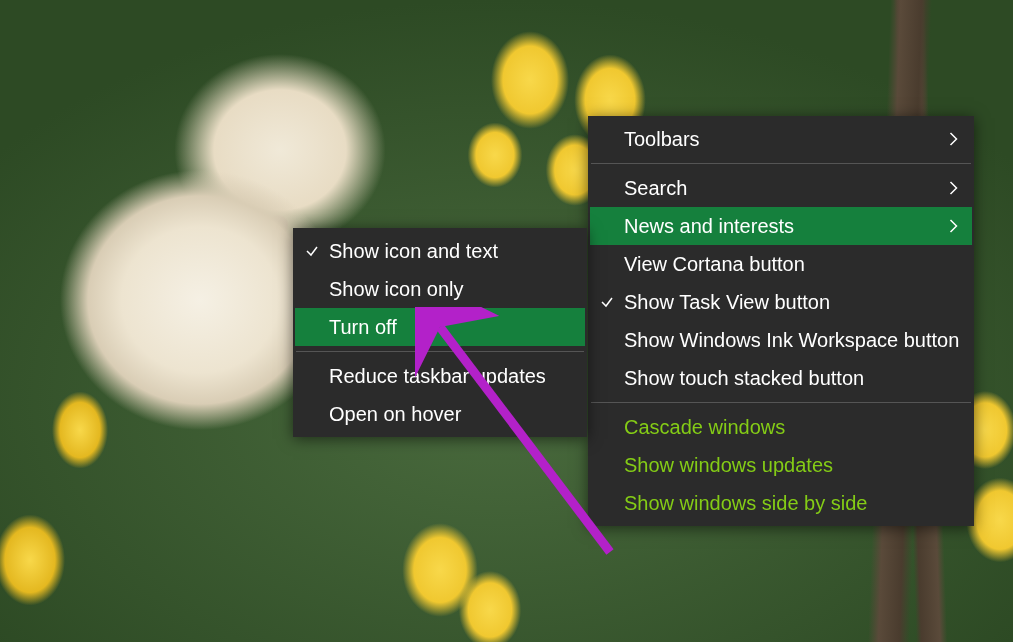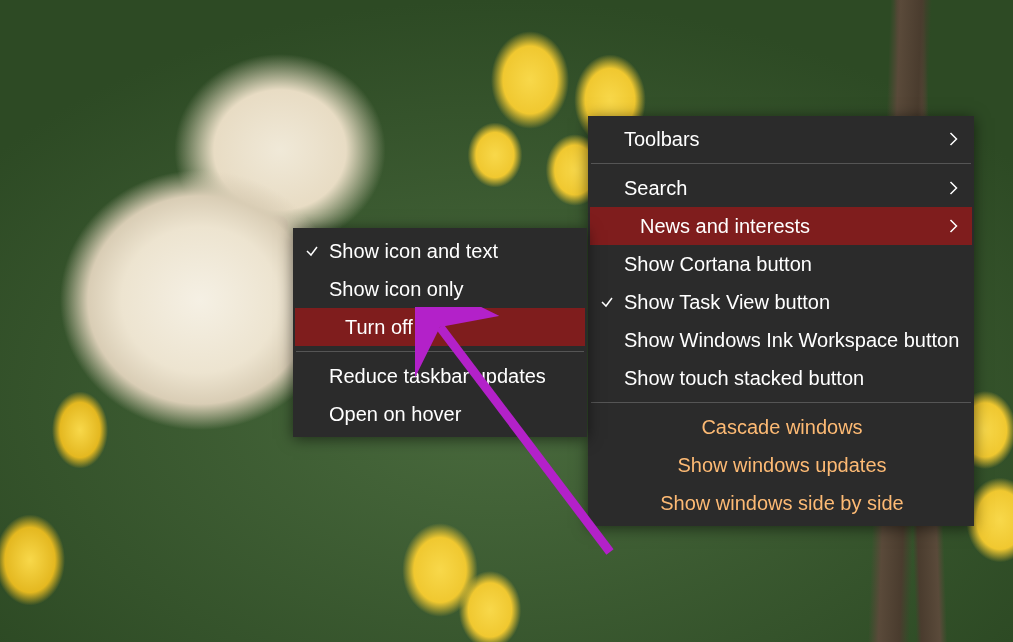--- a/index.html
+++ b/index.html
@@ -53,26 +53,24 @@
       width: 294px;
     }
     .menu-item {
       display: flex;
       align-items: center;
       height: 38px;
       padding: 0 14px 0 0;
       cursor: default;
     }
     .menu-item.highlighted {
-      background: #7f1d1d;
-      gap: 16px;
+      background: #15803d;
     }
     .menu-item.disabled {
-      color: #fdba74;
-      text-align: center;
+      color: #84cc16;
     }
     .check-col {
       width: 34px;
       display: flex;
       justify-content: center;
       align-items: center;
       flex-shrink: 0;
     }
     .label-col {
       flex: 1;
@@ -128,21 +126,21 @@
     <span class="check-col"></span>
     <span class="label-col">News and interests</span>
     <span class="arrow-col">
         <svg class="chevron-svg" viewBox="0 0 8 14">
           <path d="M1 1 L7 7 L1 13" stroke="#ffffff" stroke-width="1.5" fill="none"></path>
         </svg>
       </span>
   </div>
   <div class="menu-item">
     <span class="check-col"></span>
-    <span class="label-col">Show Cortana button</span>
+    <span class="label-col">View Cortana button</span>
     <span class="arrow-col"></span>
   </div>
   <div class="menu-item">
     <span class="check-col">
         <svg class="checkmark-svg" viewBox="0 0 14 14">
           <path d="M2 7 L6 11 L12 3" stroke="#ffffff" stroke-width="1.5" fill="none"></path>
         </svg>
       </span>
     <span class="label-col">Show Task View button</span>
     <span class="arrow-col"></span>

